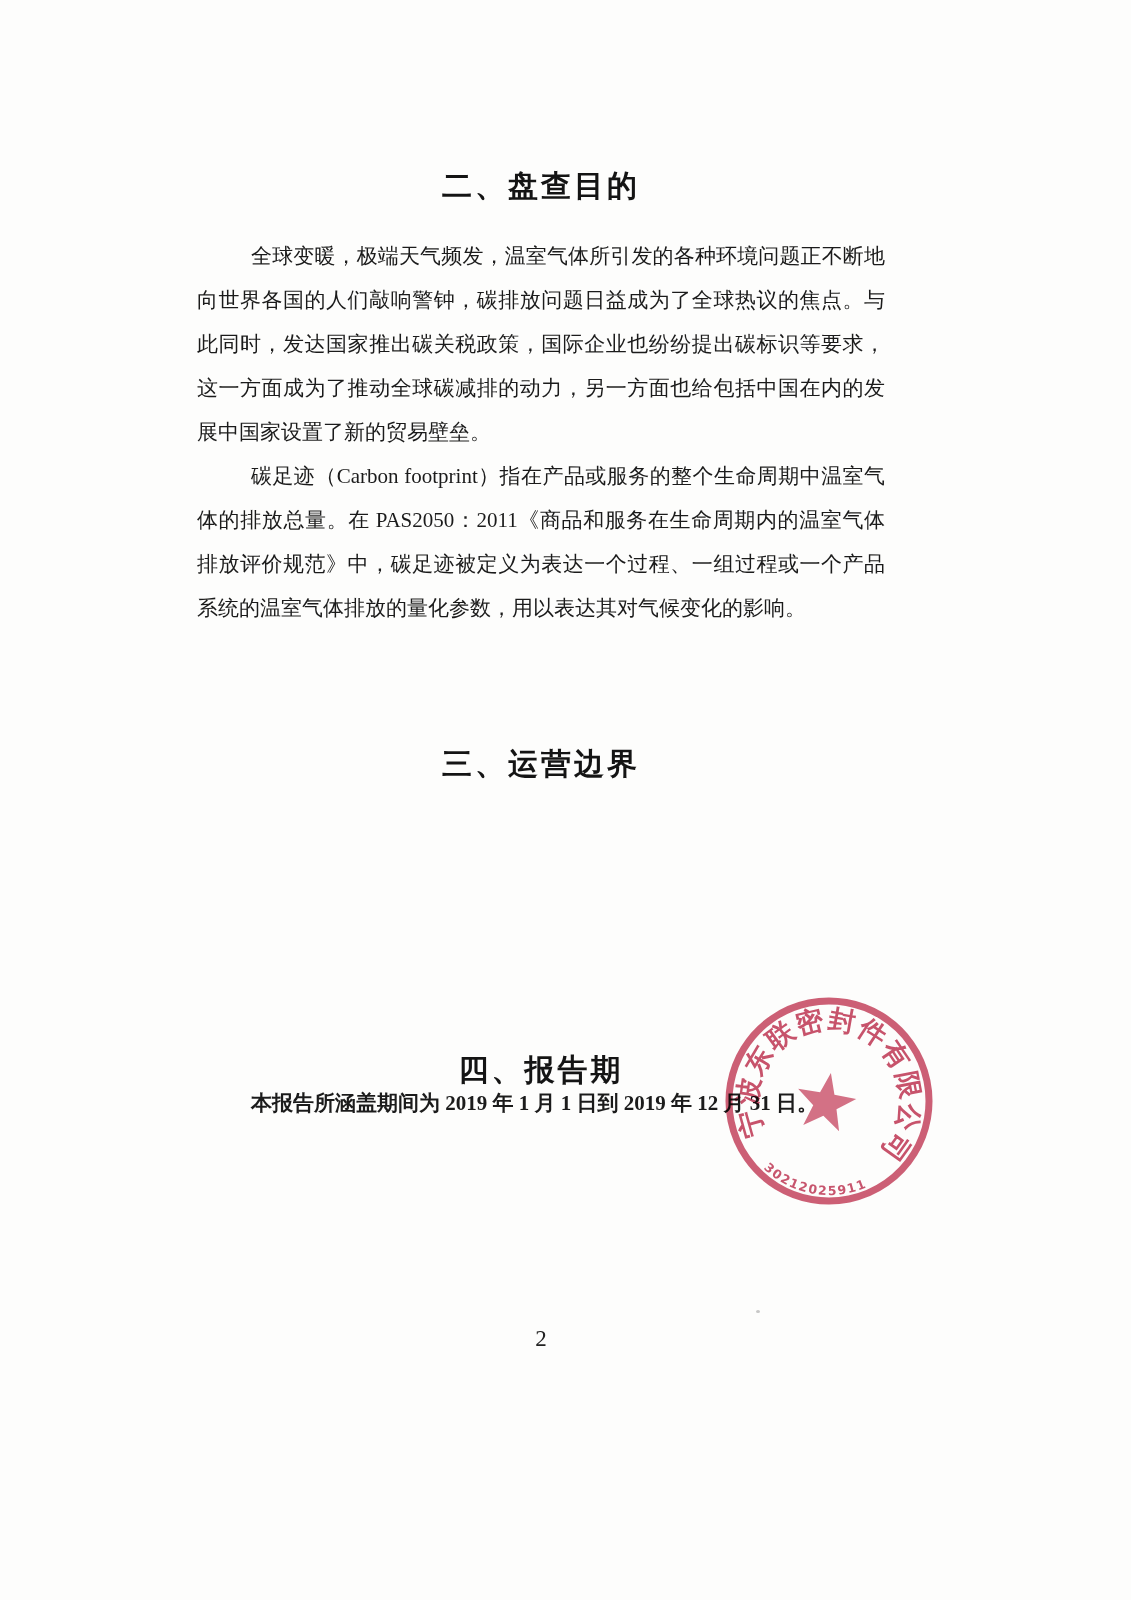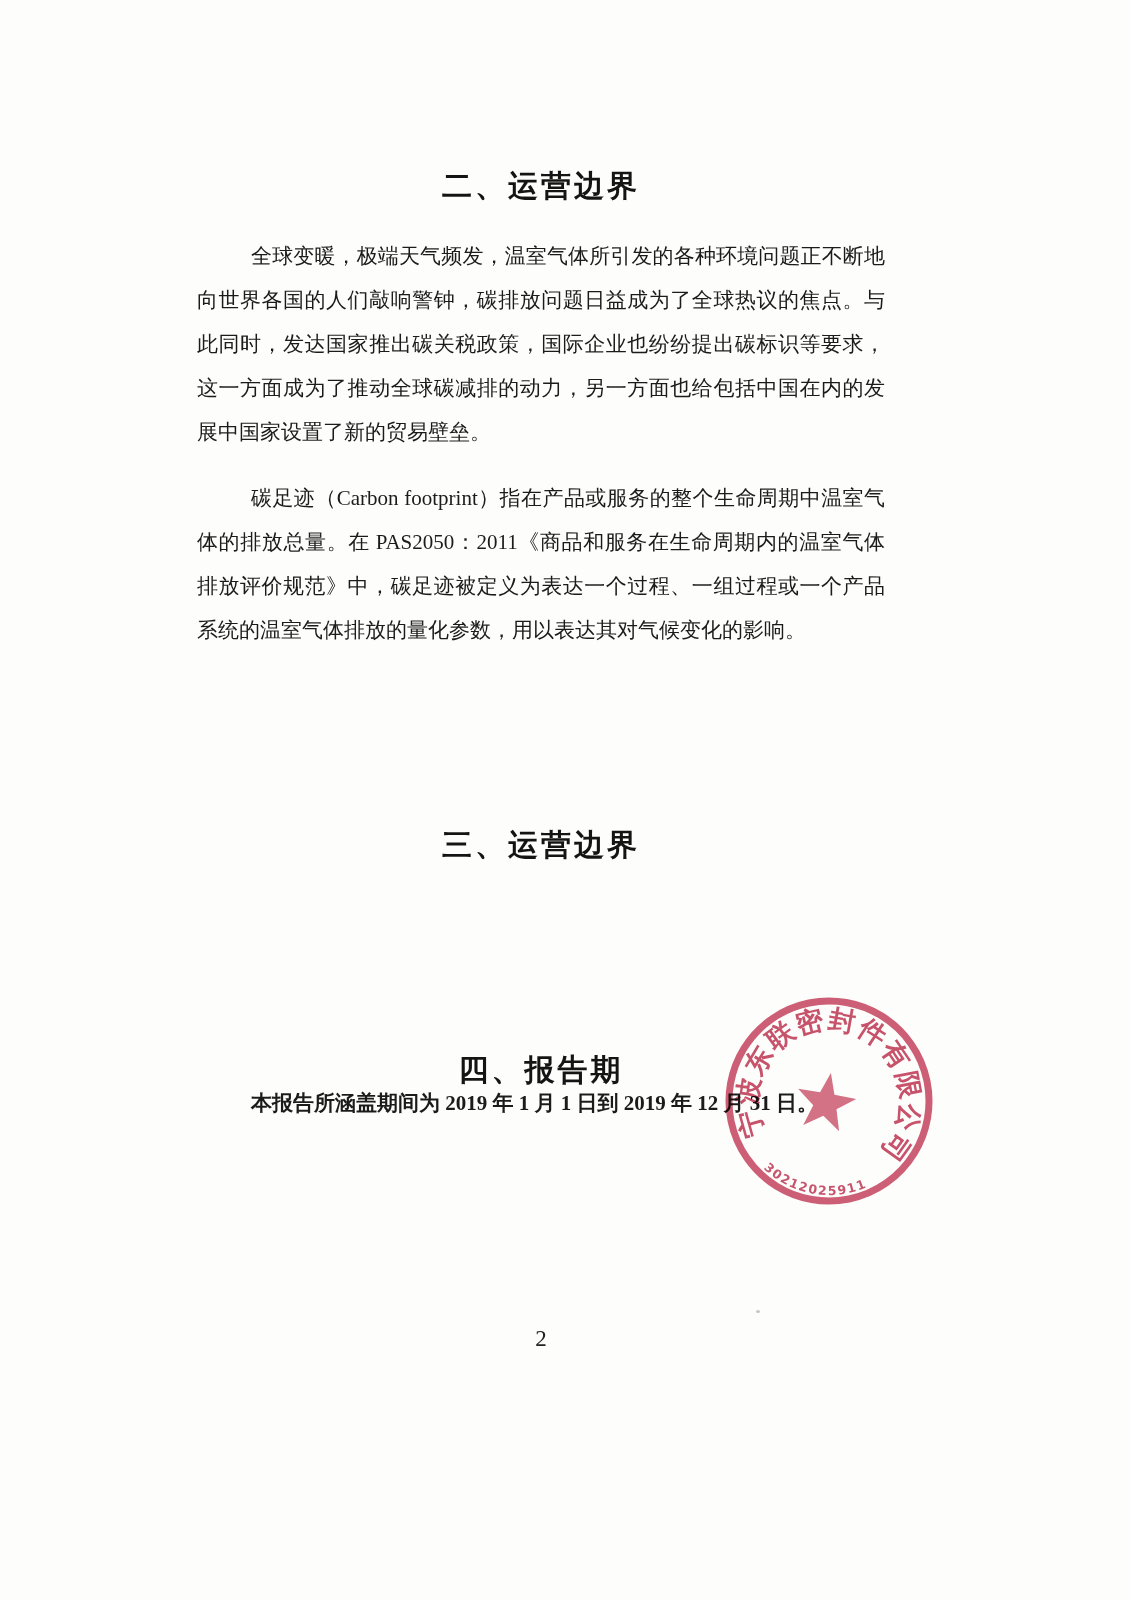--- a/index.html
+++ b/index.html
@@ -52,27 +52,27 @@
   .scan-dot{
     position:absolute;width:4px;height:3px;border-radius:50%;
     background:rgba(40,40,40,.25);
   }
 </style>
 </head>
 <body>
 
 <div class="page">
 
-  <h1 class="heading" style="top:166px;">二、运营边界</h1>
+  <h1 class="heading" style="top:166px;">二、盘查目的</h1>
 
   <p class="body-para" style="top:234px;">全球变暖，极端天气频发，温室气体所引发的各种环境问题正不断地向世界各国的人们敲响警钟，碳排放问题日益成为了全球热议的焦点。与此同时，发达国家推出碳关税政策，国际企业也纷纷提出碳标识等要求，这一方面成为了推动全球碳减排的动力，另一方面也给包括中国在内的发展中国家设置了新的贸易壁垒。</p>
 
-  <p class="body-para" style="top:476px;">碳足迹（Carbon footprint）指在产品或服务的整个生命周期中温室气体的排放总量。在 PAS2050：2011《商品和服务在生命周期内的温室气体排放评价规范》中，碳足迹被定义为表达一个过程、一组过程或一个产品系统的温室气体排放的量化参数，用以表达其对气候变化的影响。</p>
+  <p class="body-para" style="top:454px;">碳足迹（Carbon footprint）指在产品或服务的整个生命周期中温室气体的排放总量。在 PAS2050：2011《商品和服务在生命周期内的温室气体排放评价规范》中，碳足迹被定义为表达一个过程、一组过程或一个产品系统的温室气体排放的量化参数，用以表达其对气候变化的影响。</p>
 
-  <h2 class="heading" style="top:825px;">三、运营边界</h2>
+  <h2 class="heading" style="top:744px;">三、运营边界</h2>
 
 
   <h2 class="heading" style="top:1050px;">四、报告期</h2>
 
   <p class="body-para nowrap" style="top:1081px;">本报告所涵盖期间为 2019 年 1 月 1 日到 2019 年 12 月 31 日。</p>
 
   <div class="stamp">
     <svg width="230" height="230" viewBox="0 0 230 230">
       <defs>
         <path id="arcTop" d="M 58.3 159.3 A 72 72 0 1 1 171.7 159.3" fill="none"></path>

